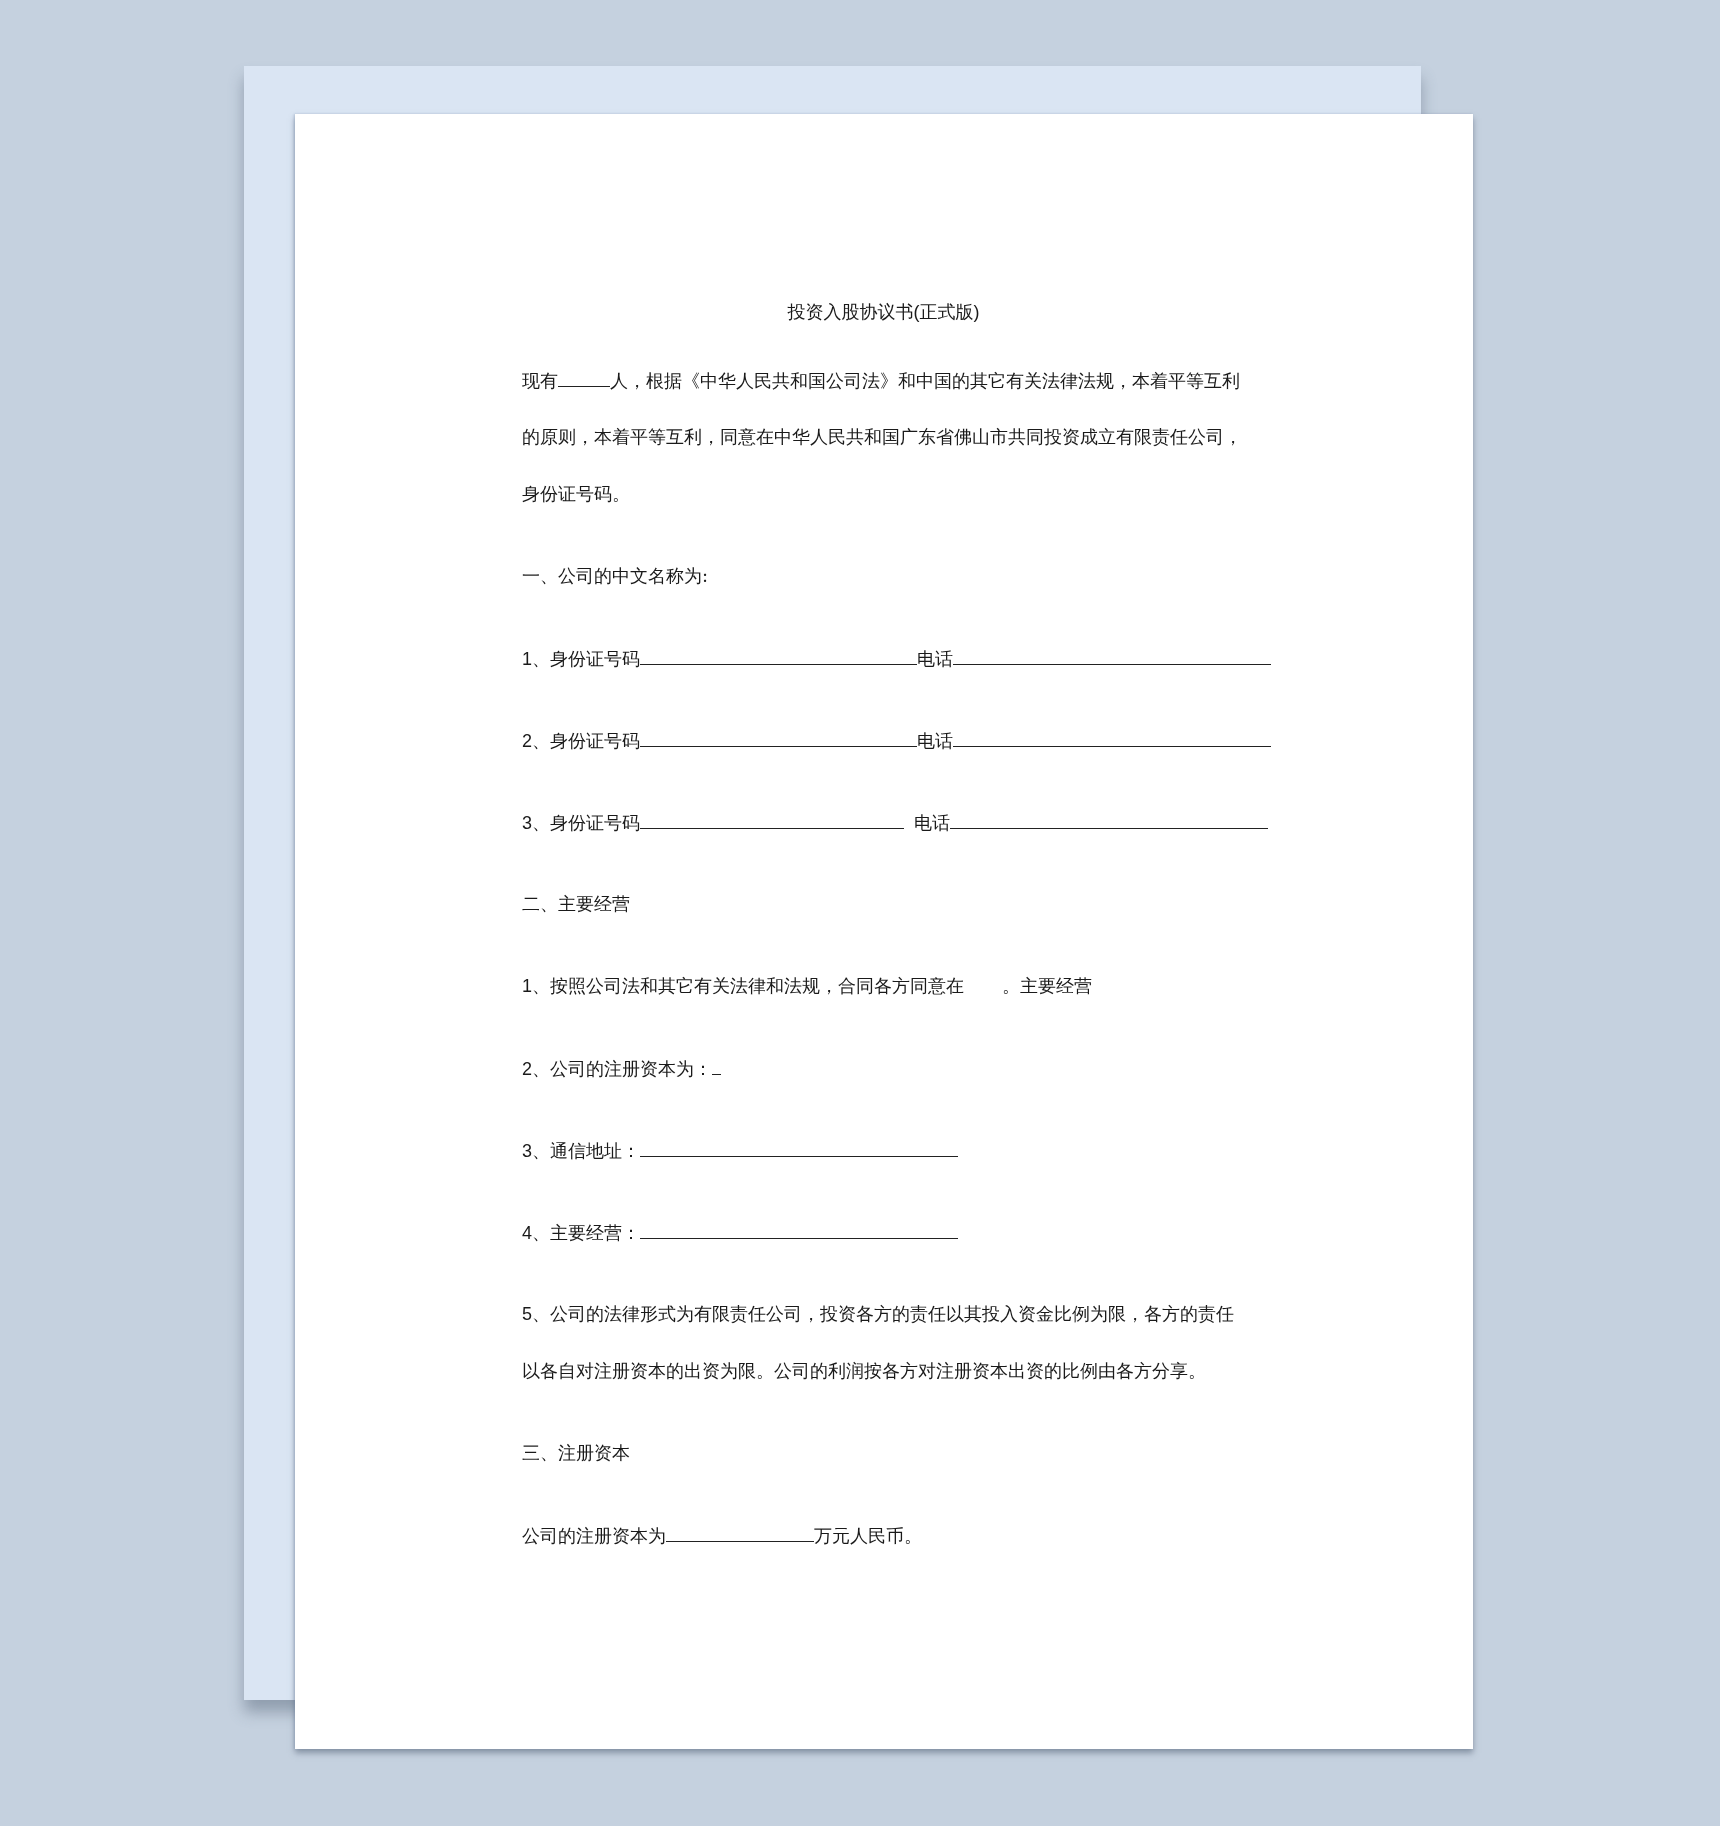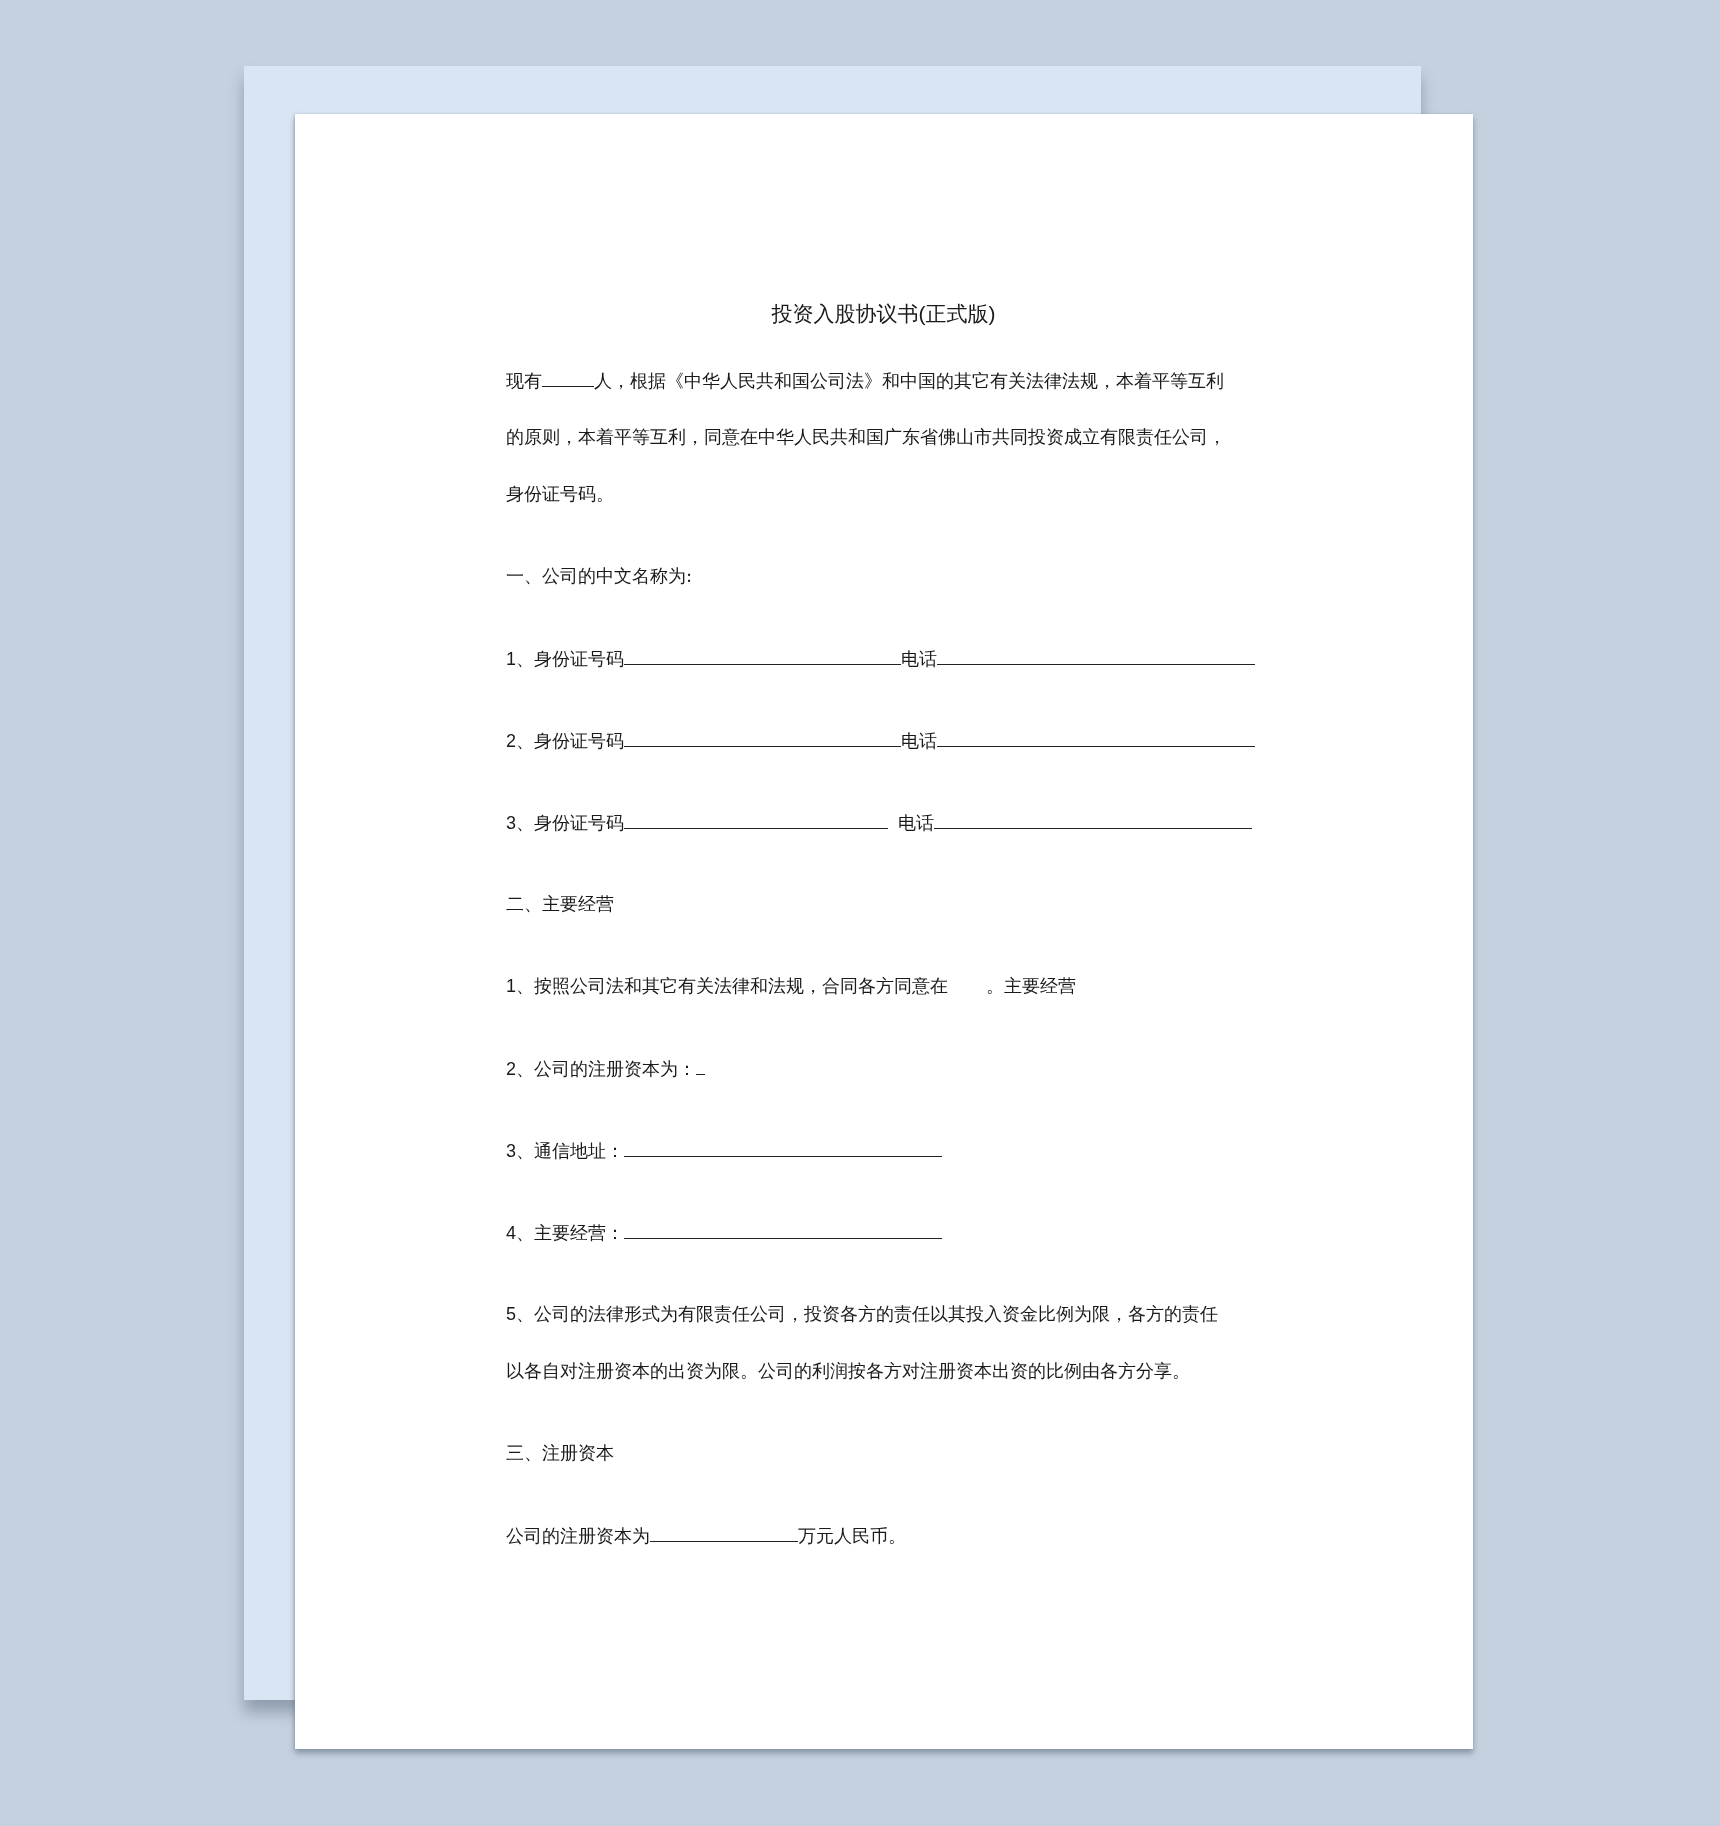--- a/index.html
+++ b/index.html
@@ -20,25 +20,25 @@
       width: 1178px; height: 1635px;
       background: #ffffff;
       box-shadow: -1px 0 2px rgba(120,140,170,0.35), 0 4px 6px rgba(80,95,115,0.55);
     }
     .content {
       position: absolute; left: 211px; top: 0; width: 755px;
       color: #1a1a1a; font-size: 18px;
     }
     .title {
       position: absolute; top: 186px; left: 0; width: 755px;
-      text-align: center; font-size: 21px;
+      text-align: center; font-size: 18px;
       font-family: "Liberation Sans", "DejaVu Sans", sans-serif;
     }
     .line {
-      position: absolute; left: 0; white-space: nowrap; line-height: 24px;
+      position: absolute; left: 16px; white-space: nowrap; line-height: 24px;
     }
     .blank {
       display: inline-block; border-bottom: 1.6px solid #222;
       height: 18px; vertical-align: baseline;
     }
     .gap { display: inline-block; }
     .num { font-family: "Liberation Sans", "DejaVu Sans", sans-serif; }
   </style>
 </head>
 <body>

